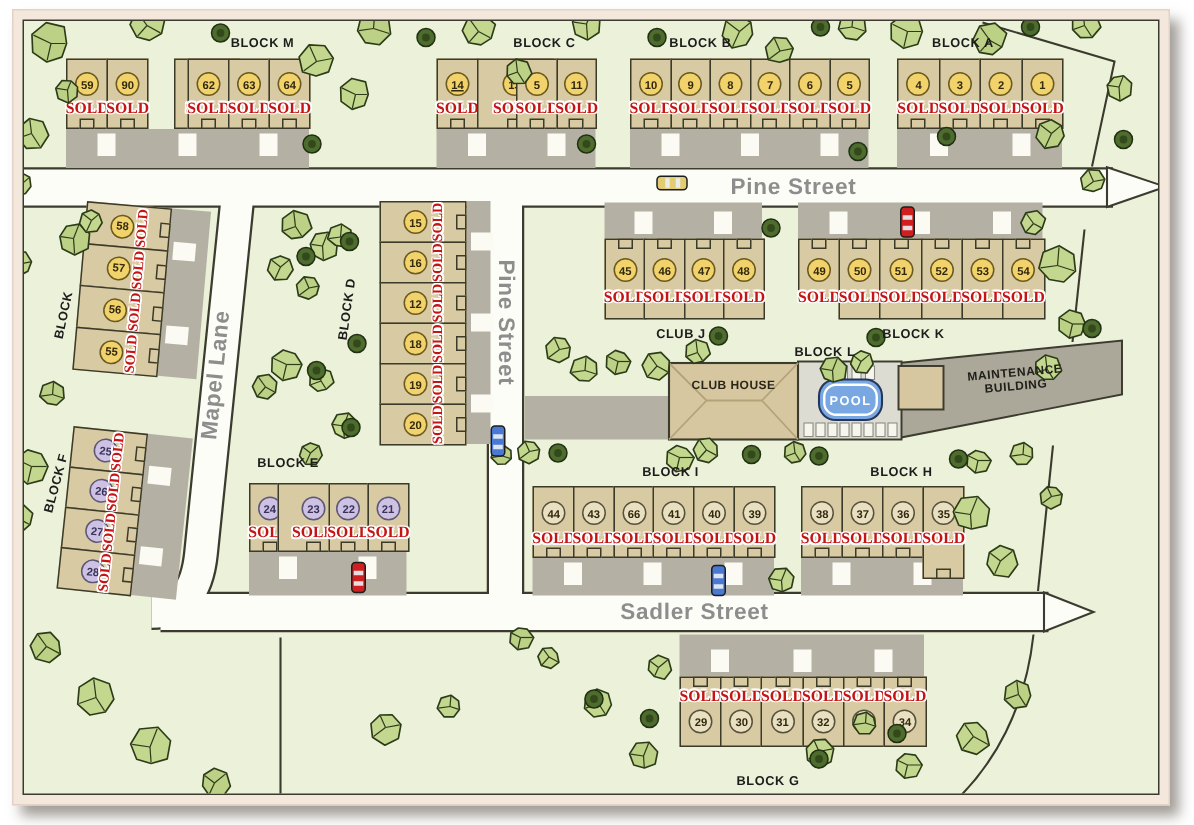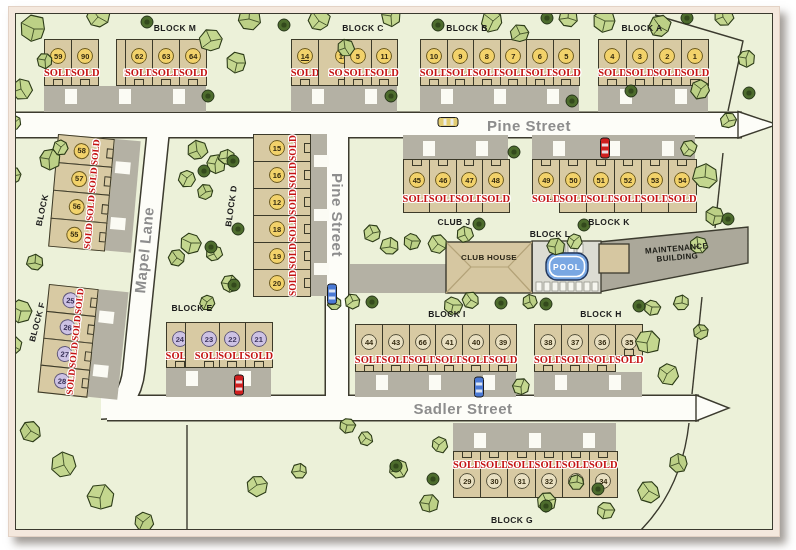--- a/index.html
+++ b/index.html
@@ -448,21 +448,21 @@
               <div class="lot" style="left: 27px; top: 0px; width: 28.4px; height: 48px;">
                 <div class="circle c-tan" style="left: calc(50% - 8px); top: 9px;">37</div>
                 <div class="sold h" style="top: 29px;">SOLD</div>
                 <div class="porch" style="width: 10px; height: 7px; left: calc(50% - 5px); bottom: -1px;"></div>
               </div>
               <div class="lot" style="left: 54px; top: 0px; width: 28.4px; height: 48px;">
                 <div class="circle c-tan" style="left: calc(50% - 8px); top: 9px;">36</div>
                 <div class="sold h" style="top: 29px;">SOLD</div>
                 <div class="porch" style="width: 10px; height: 7px; left: calc(50% - 5px); bottom: -1px;"></div>
               </div>
-              <div class="lot" style="left: 81px; top: 0px; width: 28.4px; height: 32px;">
+              <div class="lot" style="left: 81px; top: 0px; width: 28.4px; height: 62px;">
                 <div class="circle c-tan" style="left: calc(50% - 8px); top: 9px;">35</div>
                 <div class="sold h" style="top: 29px;">SOLD</div>
                 <div class="porch" style="width: 10px; height: 7px; left: calc(50% - 5px); bottom: -1px;"></div>
               </div>
             </div>
             <div class="block" style="left: 452px; top: 422px; width: 163.2px; height: 75px;">
               <div class="drive" style="left: 0px; top: 0px; width: 163.2px; height: 28px;">
                 <div class="cut" style="left: 21.2px; top: 10px; width: 12px; height: 15px;"></div>
                 <div class="cut" style="left: 75.6px; top: 10px; width: 12px; height: 15px;"></div>
                 <div class="cut" style="left: 130px; top: 10px; width: 12px; height: 15px;"></div>

